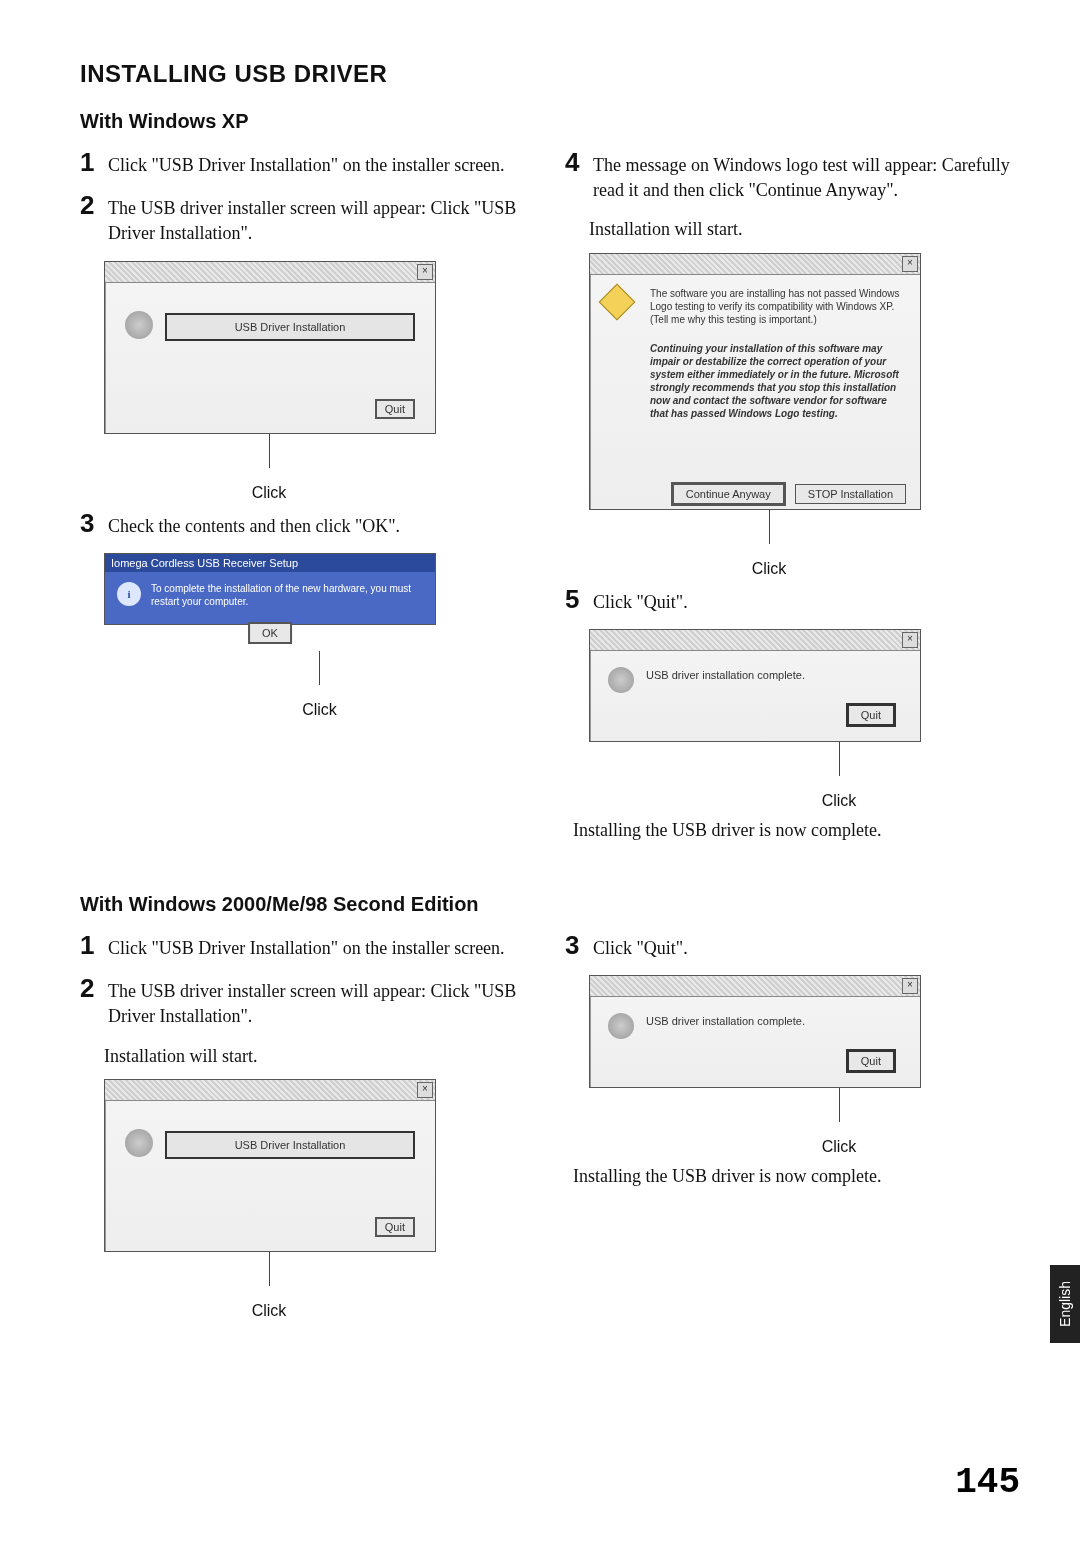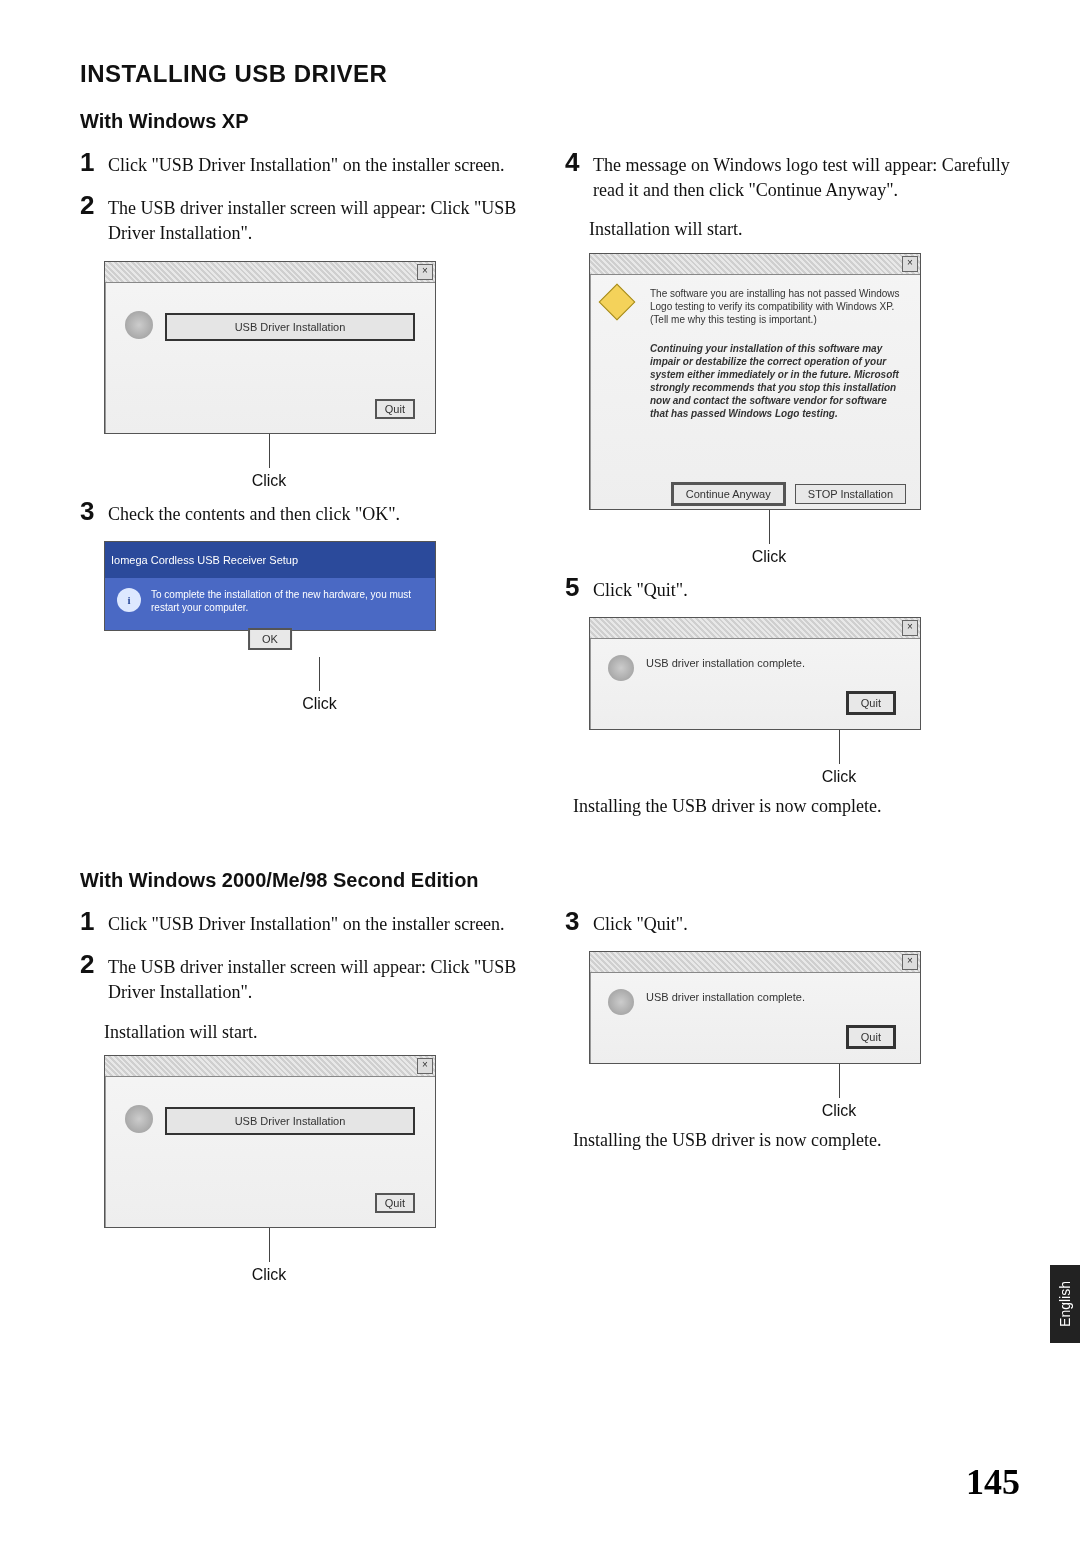--- a/index.html
+++ b/index.html
@@ -58,21 +58,21 @@
     margin: 4px 0 10px 24px;
   }
   .plain-text.noindent { margin-left: 8px; }
   .figure {
     margin: 10px 0 8px 24px;
   }
   .click-label {
     text-align: center;
     font-family: Arial, Helvetica, sans-serif;
     font-size: 16px;
-    margin-top: 4px;
+    margin-top: 16px;
   }
   .click-line {
     width: 1px;
     height: 34px;
     background: #444;
     margin: 0 auto;
   }
   
   .dialog {
     border: 1px solid #555;
@@ -127,21 +127,21 @@
     width: 28px; height: 28px;
     border-radius: 50%;
     background: radial-gradient(#ccc,#999);
   }
   .figA .quit {
     position: absolute;
     right: 20px; bottom: 14px;
   }
   
   .figB { width: 330px; }
-  .figB .titlebar { background: #2b4a9b; color:#fff; font-size:11px; padding:12px 6px; height:auto; border:none; }
+  .figB .titlebar { background: #2b4a9b; color:#fff; font-size:11px; padding:3px 6px; height:auto; border:none; }
   .figB .body {
     background: #4a69c4;
     color: #fff;
     display: flex;
     align-items: flex-start;
     padding: 10px 12px 16px 12px;
     position: relative;
   }
   .figB .info-icon {
     width: 24px; height: 24px;
@@ -209,21 +209,21 @@
   .figQ .quit {
     position: absolute; right: 24px; bottom: 14px;
     border: 3px solid #333;
   }
 
   
   .page-num {
     position: absolute;
     bottom: 40px;
     right: 60px;
-    font-family: Liberation Serif, serif;
+    font-family: Liberation Mono, monospace;
     font-weight: 900;
     font-size: 36px;
     color: #000;
   }
   .lang-tab {
     position: absolute;
     right: 0;
     bottom: 200px;
     width: 30px;
     height: 78px;

